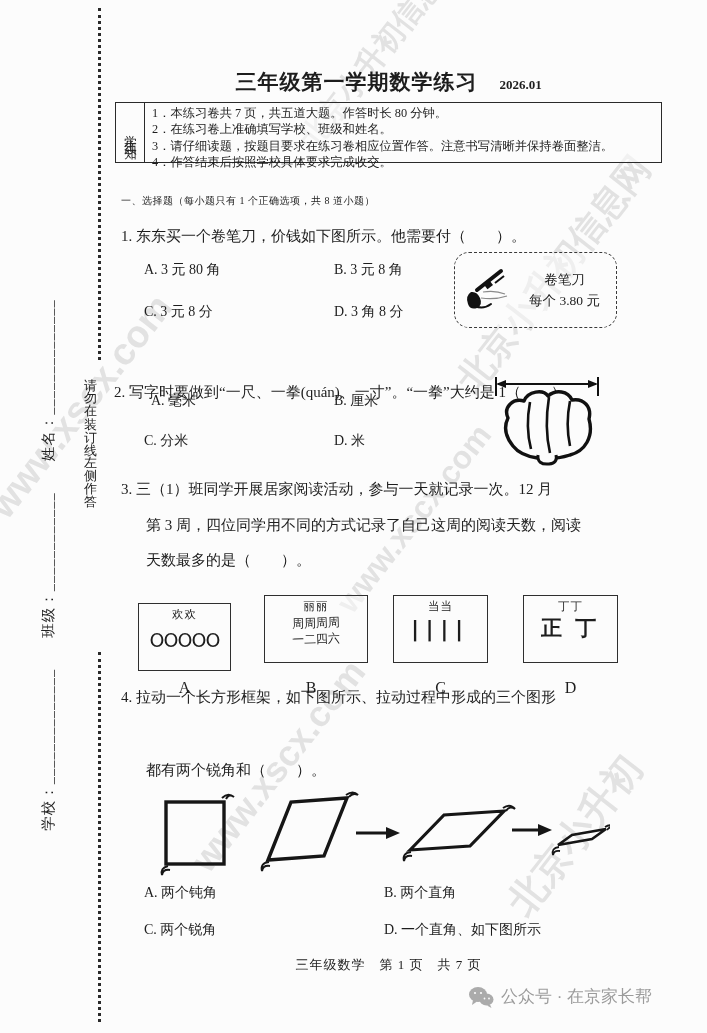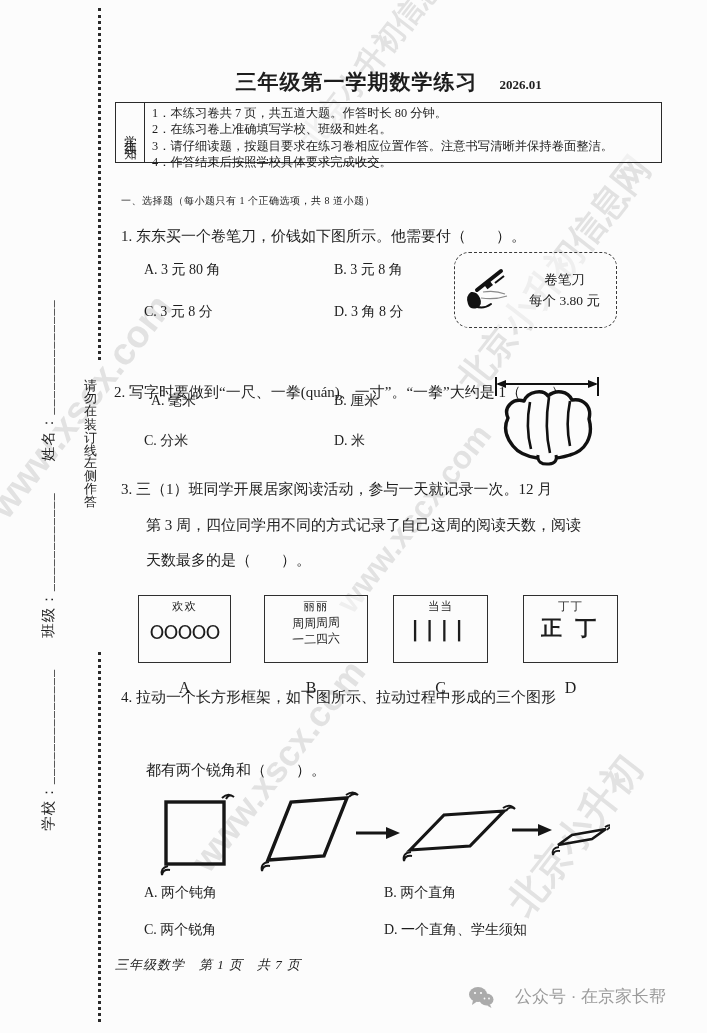--- a/index.html
+++ b/index.html
@@ -62,23 +62,23 @@
     text-align:center;background:rgba(252,252,252,.5);
   }
   .card-name{font-size:11.5px;margin-top:3px;letter-spacing:1px;}
   .card-content{font-size:20px;line-height:24px;margin-top:4px;font-family:"DejaVu Sans",sans-serif;}
   .card-content.circles{font-size:19px;letter-spacing:-1px;margin-top:6px;}
   .card-content.tally{font-weight:bold;font-size:21px;letter-spacing:7px;margin-top:3px;}
   .card-content.zheng{font-family:"Liberation Serif",serif;font-weight:bold;font-size:21px;letter-spacing:4px;margin-top:2px;}
   .hand2{font-size:12px;line-height:13px;margin-top:3px;transform:rotate(-2deg);}
   .card-label{position:absolute;top:679px;text-align:center;font-size:16px;}
   
-  .footer{position:absolute;left:115px;top:956px;width:547px;text-align:left;font-size:13px;letter-spacing:1px;font-style:italic;}
+  .footer{position:absolute;left:115px;top:956px;width:547px;text-align:center;font-size:13px;letter-spacing:1px;}
   .wechat-row{
-    position:absolute;left:468px;top:985px;display:flex;align-items:center;gap:21px;
+    position:absolute;left:468px;top:985px;display:flex;align-items:center;gap:7px;
     color:#9c9c9c;font-size:17px;font-family:"Liberation Sans","DejaVu Sans",sans-serif;white-space:nowrap;
   }
   svg{display:block;}
 </style>
 </head>
 <body>
 
 <div class="page">
 
   <div class="wm" style="left:-55px;top:385px;font-size:38px;">www.xscx.com</div>
@@ -154,21 +154,21 @@
         <path d="M63 23 C60 42 60 62 64 79" stroke="#111" stroke-width="2.6" fill="none"></path>
         <path d="M84 27 C81 42 81 58 84 72" stroke="#111" stroke-width="2.6" fill="none"></path>
         <path d="M52 81 Q51 91 63 90 Q72 89 70 81" stroke="#111" stroke-width="3" fill="#fcfcfc"></path>
       </svg>
     </div>
 
     <div class="abs stem" style="left:121px;top:480px;">3. 三（1）班同学开展居家阅读活动，参与一天就记录一次。12 月</div>
     <div class="abs stem" style="left:146px;top:516px;">第 3 周，四位同学用不同的方式记录了自己这周的阅读天数，阅读</div>
     <div class="abs stem" style="left:146px;top:551px;">天数最多的是（　　）。</div>
 
-    <div class="card" style="left:138px;width:93px;">
+    <div class="card" style="left:138px;width:93px;margin-top:8px;">
       <div class="card-name">欢欢</div>
       <div class="card-content circles">OOOOO</div>
     </div>
     <div class="card" style="left:264px;width:104px;">
       <div class="card-name">丽丽</div>
       <div class="hand2">周周周周</div>
       <div class="hand2">一二四六</div>
     </div>
     <div class="card" style="left:523px;width:95px;">
       <div class="card-name">丁丁</div>
@@ -211,21 +211,21 @@
           <polygon points="410,57 424,47 458,41 444,51" stroke-width="2.6"></polygon>
           <path d="M457 39 q6 -4 10 1 q-4 -3 -8 2" stroke-width="1.8"></path>
           <path d="M411 59 q-8 1 -6 8 q1 -5 7 -4" stroke-width="1.8"></path>
         </g>
       </svg>
     </div>
 
     <div class="abs opt" style="left:144px;top:884px;">A. 两个钝角</div>
     <div class="abs opt" style="left:384px;top:884px;">B. 两个直角</div>
     <div class="abs opt" style="left:144px;top:921px;">C. 两个锐角</div>
-    <div class="abs opt" style="left:384px;top:921px;">D. 一个直角、学生须知</div>
+    <div class="abs opt" style="left:384px;top:921px;">D. 一个直角、如下图所示</div>
 
     <div class="footer">三年级数学　第 1 页　共 7 页</div>
 
     <div class="wechat-row">
       <svg width="26" height="22" viewBox="0 0 26 22">
         <ellipse cx="10" cy="8.5" rx="9" ry="7.5" fill="#ababab"></ellipse>
         <polygon points="5,14 4,19 9,15.5" fill="#ababab"></polygon>
         <circle cx="7" cy="7" r="1.1" fill="#fcfcfc"></circle>
         <circle cx="13" cy="7" r="1.1" fill="#fcfcfc"></circle>
         <ellipse cx="18.5" cy="13.5" rx="7" ry="6" fill="#ababab"></ellipse>

